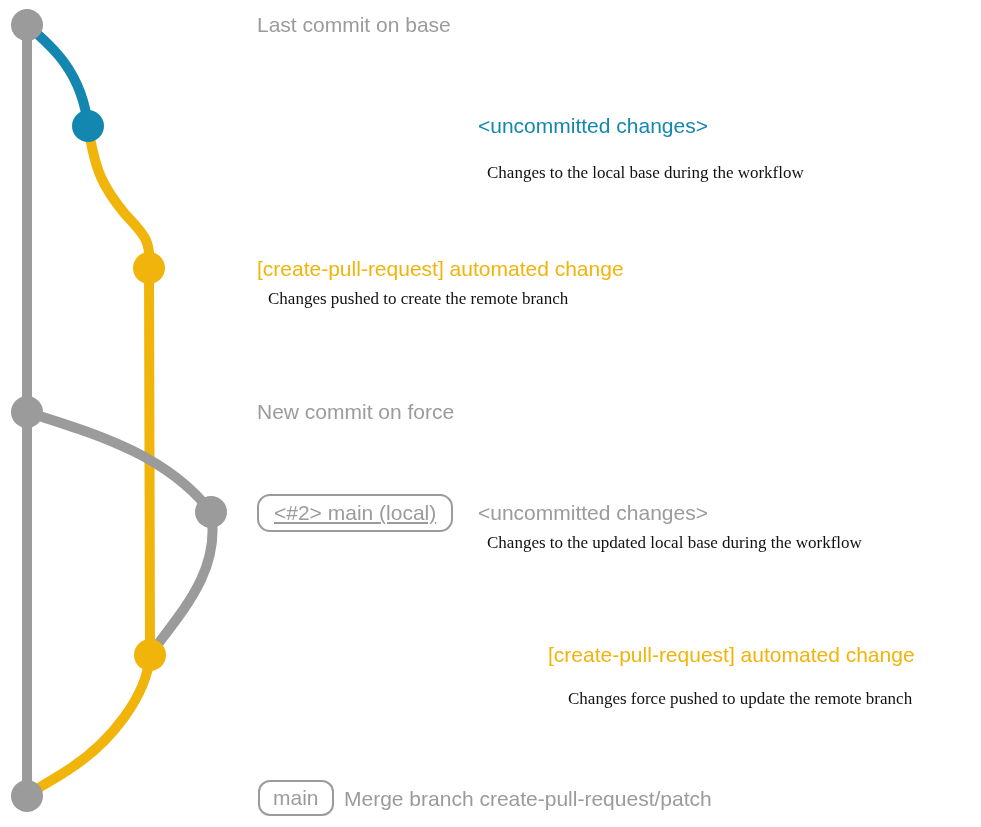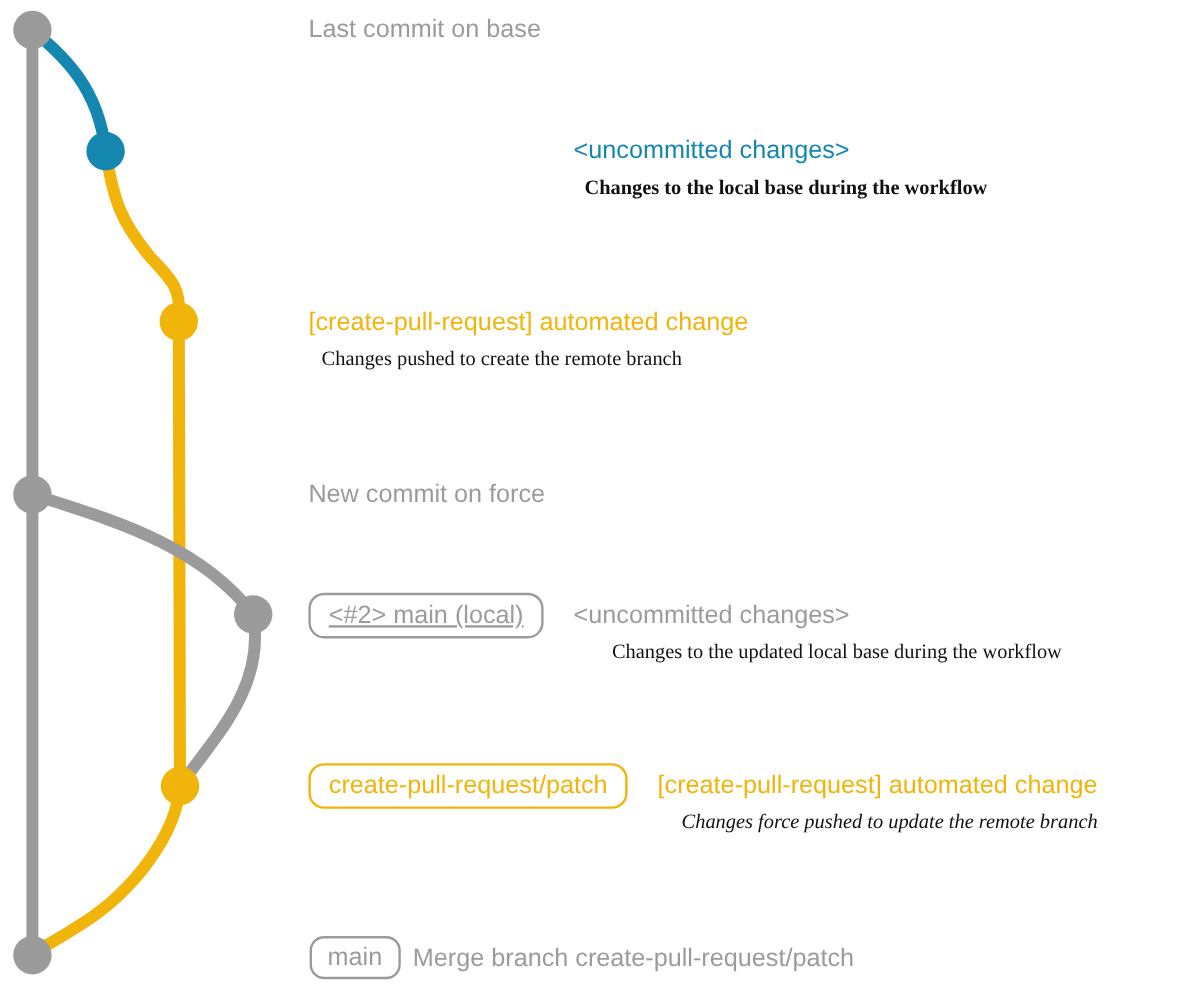--- a/index.html
+++ b/index.html
@@ -75,29 +75,28 @@
     <circle class="fill-gray" cx="27" cy="412" r="16"></circle>
     <circle class="fill-gray" cx="211" cy="512" r="16"></circle>
     <circle class="fill-yellow" cx="150" cy="655" r="16"></circle>
     <circle class="fill-gray" cx="27" cy="796" r="16"></circle>
   </svg>
 
   <div class="abs sans caption" style="left:257px;top:12px;">Last commit on base</div>
   <div class="abs sans caption" style="left:257px;top:399px;">New commit on force</div>
 
   <div class="abs sans blue-text" style="left:478px;top:113px;">&lt;uncommitted changes&gt;</div>
-  <div class="abs serif-desc" style="left:487px;top:146px;font-weight:bold;">Changes to the local base during the workflow</div>
+  <div class="abs serif-desc" style="left:487px;top:162px;">Changes to the local base during the workflow</div>
 
   <div class="abs sans yellow-text" style="left:257px;top:256px;">[create-pull-request] automated change</div>
   <div class="abs serif-desc" style="left:268px;top:288px;">Changes pushed to create the remote branch</div>
 
   <div class="abs badge badge-gray" style="left:257px;top:494px;text-decoration:underline;">&lt;#2&gt; main (local)</div>
   <div class="abs sans gray-text" style="left:478px;top:500px;">&lt;uncommitted changes&gt;</div>
-  <div class="abs serif-desc" style="left:510px;top:532px;">Changes to the updated local base during the workflow</div>
+  <div class="abs serif-desc" style="left:487px;top:532px;">Changes to the updated local base during the workflow</div>
 
-  <div class="abs badge badge-yellow" style="left:257px;top:636px;">create-pull-request/patch</div>
   <div class="abs sans yellow-text" style="left:548px;top:642px;">[create-pull-request] automated change</div>
-  <div class="abs serif-desc" style="left:568px;top:674px;font-style:italic;">Changes force pushed to update the remote branch</div>
+  <div class="abs serif-desc" style="left:568px;top:688px;">Changes force pushed to update the remote branch</div>
 
   <div class="abs badge badge-gray badge-small" style="left:258px;top:780px;">main</div>
   <div class="abs sans gray-text" style="left:344px;top:786px;">Merge branch create-pull-request/patch</div>
 
 </div>
 
 </body></html>

